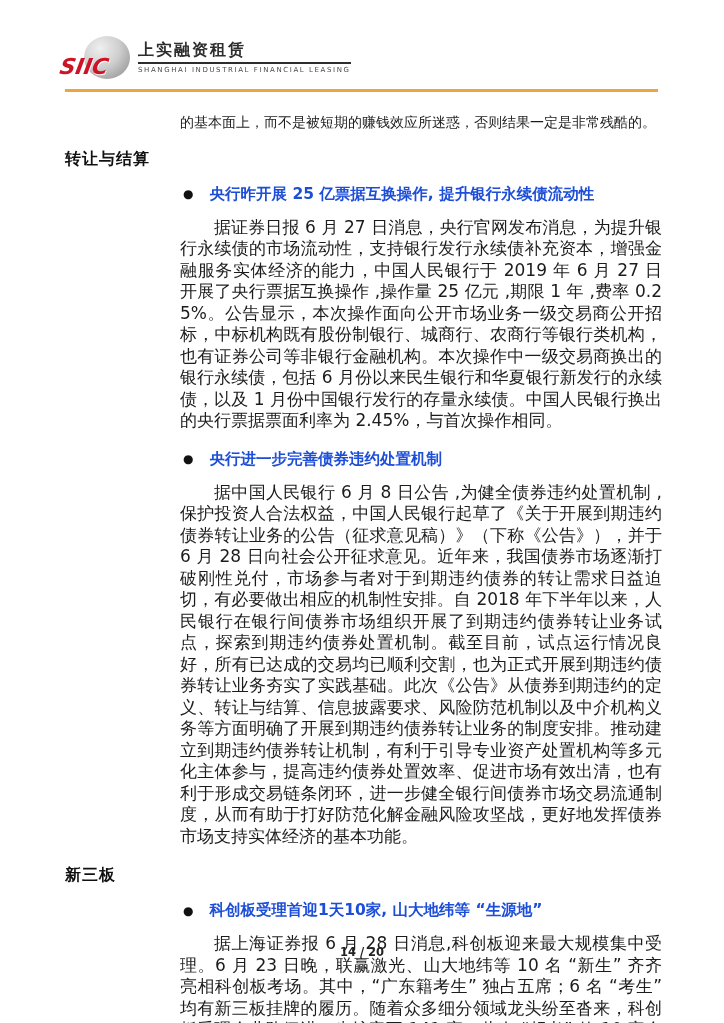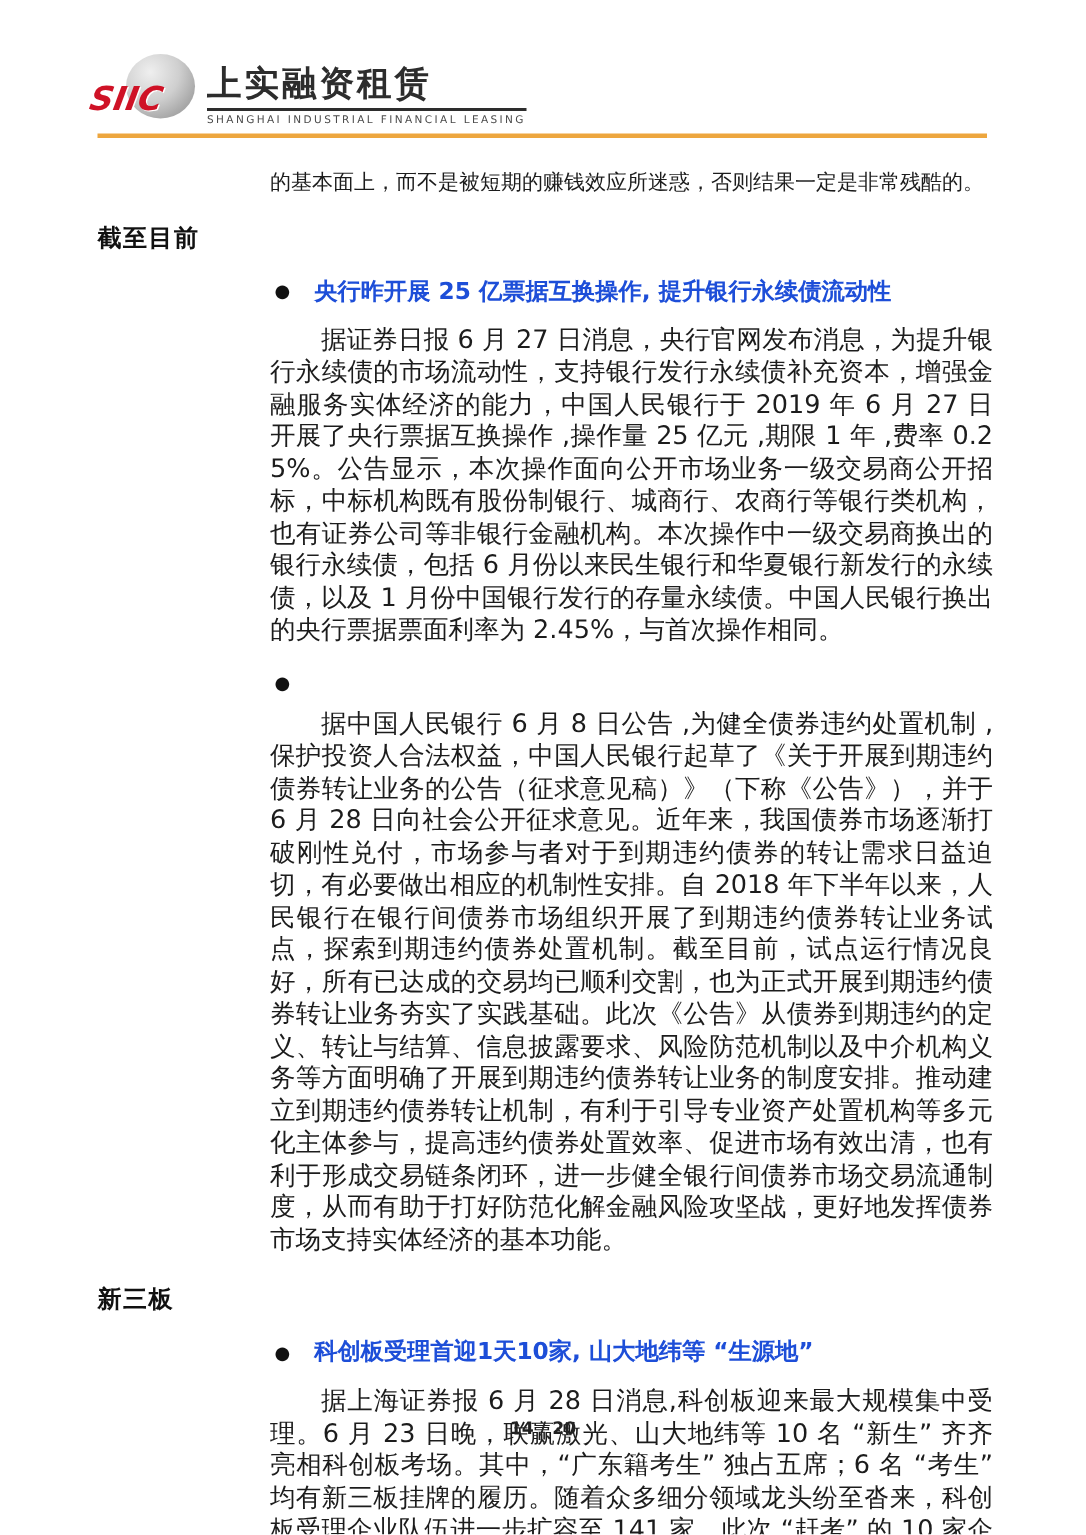--- a/index.html
+++ b/index.html
@@ -20,21 +20,21 @@
   }
   .siic {
     position:absolute; left:-14px; bottom:3px;
     color:#cf1226; font-style:italic; font-weight:bold; font-size:22px;
     letter-spacing:0px; transform:skewX(-10deg);
     text-shadow:1px 1px 0 #ffffff;
     white-space:nowrap;
   }
   .logo-text { margin-left:6px; margin-top:4px; }
   .logo-cn {
-    font-size:23px; font-weight:600; color:#2d2d2d; letter-spacing:2px;
+    font-size:16px; font-weight:600; color:#2d2d2d; letter-spacing:2px;
     border-bottom:2px solid #2d2d2d; padding-bottom:1px; white-space:nowrap;
   }
   .logo-en {
     margin-top:2px; font-size:7px; color:#4a4a4a; letter-spacing:1.6px; white-space:nowrap;
   }
   .gold-rule { position:absolute; top:89px; left:65px; width:593px; height:3px; }
   
   .content { position:absolute; top:112px; left:65px; width:597px; }
   .continuation {
     margin-left:115px; font-size:14px; line-height:21.5px; text-align:justify;
@@ -76,30 +76,31 @@
       </div>
     </div>
   </div>
 
   <div class="gold-rule" style="background: rgb(237, 166, 62);"></div>
 
   <div class="content">
 
     <p class="continuation">的基本面上，而不是被短期的赚钱效应所迷惑，否则结果一定是非常残酷的。</p>
 
-    <h2 class="section-heading">截至目前</h2>
+    <h2 class="section-heading">转让与结算</h2>
 
     <div class="bullet-row">
       <span class="bullet-dot">●</span>
       <span class="bullet-headline">央行昨开展 25 亿票据互换操作, 提升银行永续债流动性</span>
     </div>
     <p class="news-body">据证券日报 6 月 27 日消息，央行官网发布消息，为提升银行永续债的市场流动性，支持银行发行永续债补充资本，增强金融服务实体经济的能力，中国人民银行于 2019 年 6 月 27 日开展了央行票据互换操作 ,操作量 25 亿元 ,期限 1 年 ,费率 0.25%。公告显示，本次操作面向公开市场业务一级交易商公开招标，中标机构既有股份制银行、城商行、农商行等银行类机构，也有证券公司等非银行金融机构。本次操作中一级交易商换出的银行永续债，包括 6 月份以来民生银行和华夏银行新发行的永续债，以及 1 月份中国银行发行的存量永续债。中国人民银行换出的央行票据票面利率为 2.45%，与首次操作相同。</p>
 
     <div class="bullet-row" style="margin-top:17px;">
       <span class="bullet-dot">●</span>
+      <span class="bullet-headline">央行进一步完善债券违约处置机制</span>
     </div>
     <p class="news-body">据中国人民银行 6 月 8 日公告 ,为健全债券违约处置机制 ,保护投资人合法权益，中国人民银行起草了《关于开展到期违约债券转让业务的公告（征求意见稿）》（下称《公告》），并于 6 月 28 日向社会公开征求意见。近年来，我国债券市场逐渐打破刚性兑付，市场参与者对于到期违约债券的转让需求日益迫切，有必要做出相应的机制性安排。自 2018 年下半年以来，人民银行在银行间债券市场组织开展了到期违约债券转让业务试点，探索到期违约债券处置机制。截至目前，试点运行情况良好，所有已达成的交易均已顺利交割，也为正式开展到期违约债券转让业务夯实了实践基础。此次《公告》从债券到期违约的定义、转让与结算、信息披露要求、风险防范机制以及中介机构义务等方面明确了开展到期违约债券转让业务的制度安排。推动建立到期违约债券转让机制，有利于引导专业资产处置机构等多元化主体参与，提高违约债券处置效率、促进市场有效出清，也有利于形成交易链条闭环，进一步健全银行间债券市场交易流通制度，从而有助于打好防范化解金融风险攻坚战，更好地发挥债券市场支持实体经济的基本功能。</p>
 
     <h2 class="section-heading sec2">新三板</h2>
 
     <div class="bullet-row">
       <span class="bullet-dot">●</span>
       <span class="bullet-headline">科创板受理首迎1天10家, 山大地纬等 “生源地”</span>
     </div>
     <p class="news-body">据上海证券报 6 月 28 日消息,科创板迎来最大规模集中受理。6 月 23 日晚，联赢激光、山大地纬等 10 名 “新生” 齐齐亮相科创板考场。其中，“广东籍考生” 独占五席；6 名 “考生” 均有新三板挂牌的履历。随着众多细分领域龙头纷至沓来，科创板受理企业队伍进一步扩容至 141 家。此次 “赶考” 的 10 家企业，尽管所处行业各不相同 ,但新技术和新业态无疑是它们共同的 “标签”。比如宏晟光电、佛朗斯、禾信仪器、道通科技和联赢激光这 5 位广东 “同乡”，分别在光纤器件、物联网应用、质谱仪研发生产、汽车智能诊断、精密激光焊接等领域各擅胜场。“基于物联网创新与数字化驱动</p>

